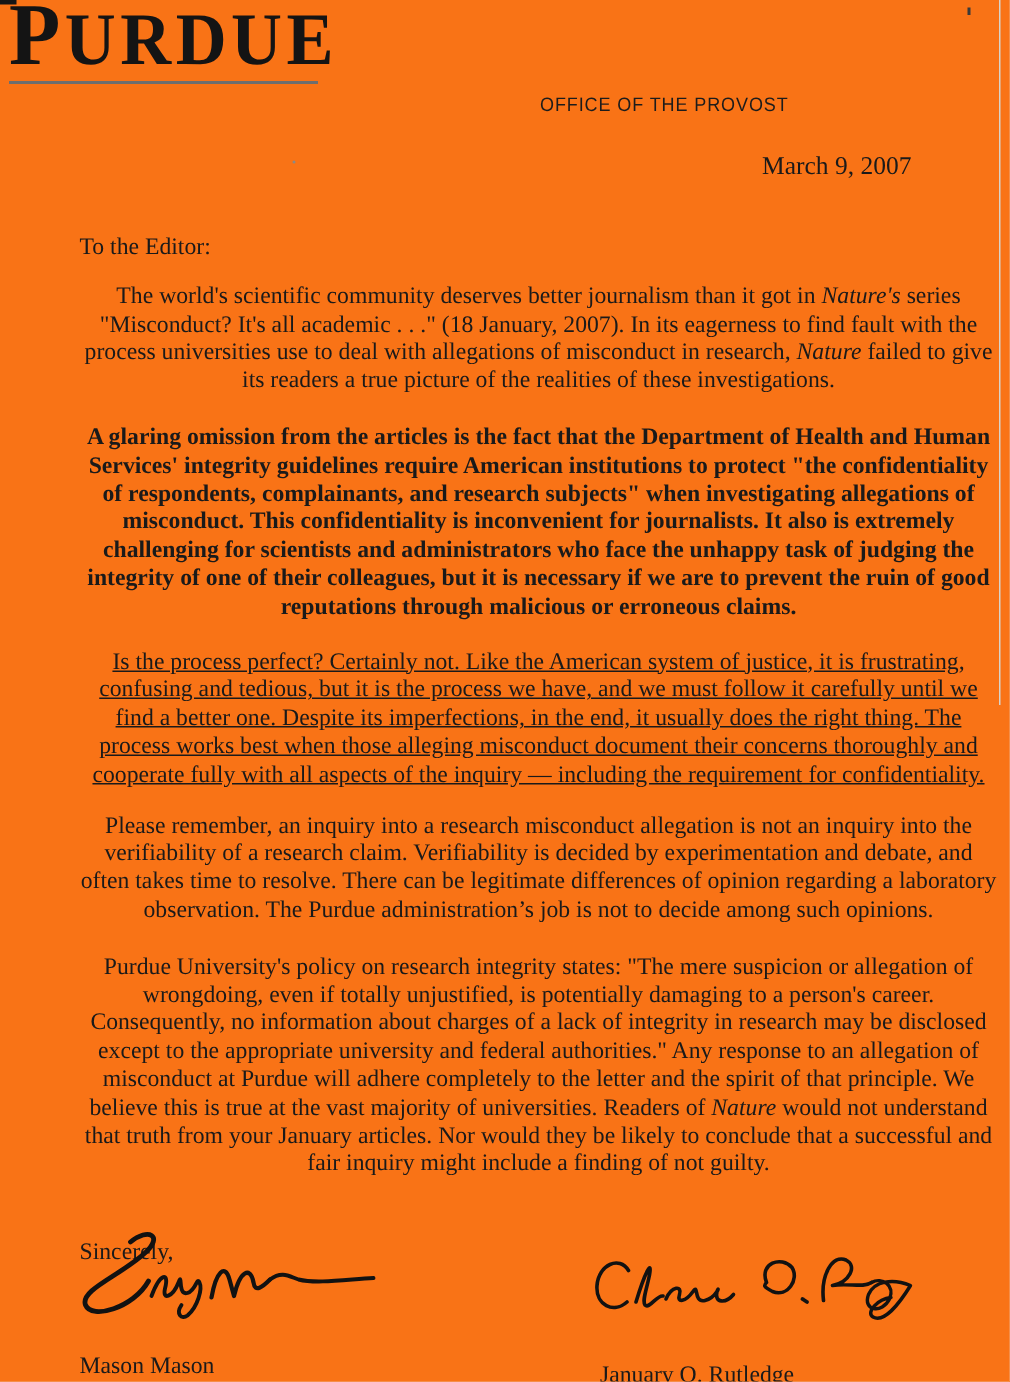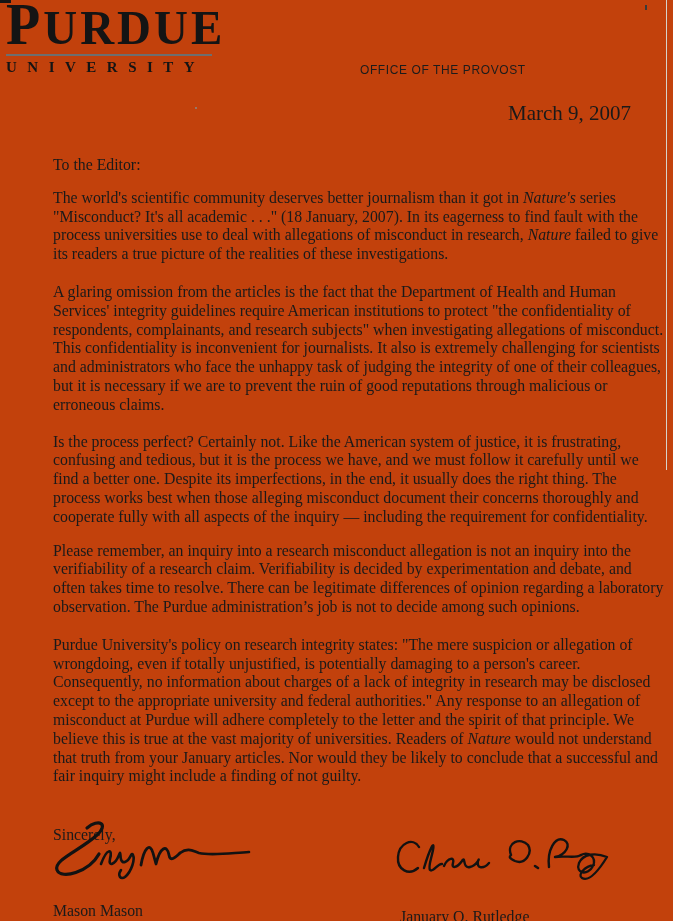--- a/index.html
+++ b/index.html
@@ -3,21 +3,21 @@
 <meta charset="utf-8">
 <style>
   html,body{margin:0;padding:0;}
   body{
     background:#e9e7e1;
     font-family:"Liberation Serif", serif;
   }
   .page{
     position:relative;
     width:673px;height:921px;
-    background:#c2410c;
+    background:#f97316;
     overflow:hidden;
     color:#1a1a1a;
   }
   
   .scan-edge-right{
     position:absolute;top:0;right:6px;width:1px;height:470px;
     background:#d6d3cb;
   }
   .scan-sliver-topleft{
     position:absolute;top:0;left:0;width:11px;height:3px;background:#161616;
@@ -56,33 +56,33 @@
   .office{
     position:absolute;left:360px;top:63px;
     font-family:"Liberation Sans", sans-serif;
     font-size:12px;
     letter-spacing:0.6px;
     color:#1c1c1c;
     transform:scaleY(1.08);
   }
   .date{
     position:absolute;left:508px;top:101px;
-    font-size:21px;
+    font-size:17px;
   }
 
   
   .letter-body{
     position:absolute;left:53px;top:156px;width:612px;
     font-size:15.8px;
     line-height:18.8px;
   }
   .salutation{margin:0 0 14px 0;}
-  .para{margin:0 0 19px 0;text-align:left;}
-  .para:nth-of-type(3){margin-bottom:18px;}
-  .para:nth-of-type(4){margin-bottom:15px;}
+  .para{margin:0 0 19px 0;text-align:center;}
+  .para:nth-of-type(3){margin-bottom:18px;font-weight:bold;}
+  .para:nth-of-type(4){margin-bottom:15px;text-decoration:underline;}
   .para:nth-of-type(6){margin-bottom:24px;}
 
   
   .closing{position:relative;height:130px;}
   .valediction{position:absolute;left:0;top:16px;}
   .sig-svg{position:absolute;}
   .sig-sally{left:-12px;top:8px;}
   .sig-charles{left:336px;top:20px;}
   .sig-name{position:absolute;font-size:15.8px;line-height:19.5px;white-space:pre-line;}
   .sig-name-left{left:0;top:71px;}
@@ -95,21 +95,20 @@
 <div class="page">
 
   <div class="scan-sliver-topleft"></div>
   <div class="scan-tick-topright"></div>
   <div class="scan-edge-right"></div>
   <div class="scan-dot"></div>
 
   <div class="logo">
     <div class="logo-word" style="text-transform:uppercase;">Purdue</div>
     <div class="logo-rule"></div>
-    <div class="logo-sub">UNIVERSITY</div>
   </div>
 
   <div class="office">OFFICE OF THE PROVOST</div>
 
   <div class="date">March 9, 2007</div>
 
   <div class="letter-body">
 
     <p class="salutation">To the Editor:</p>
 

